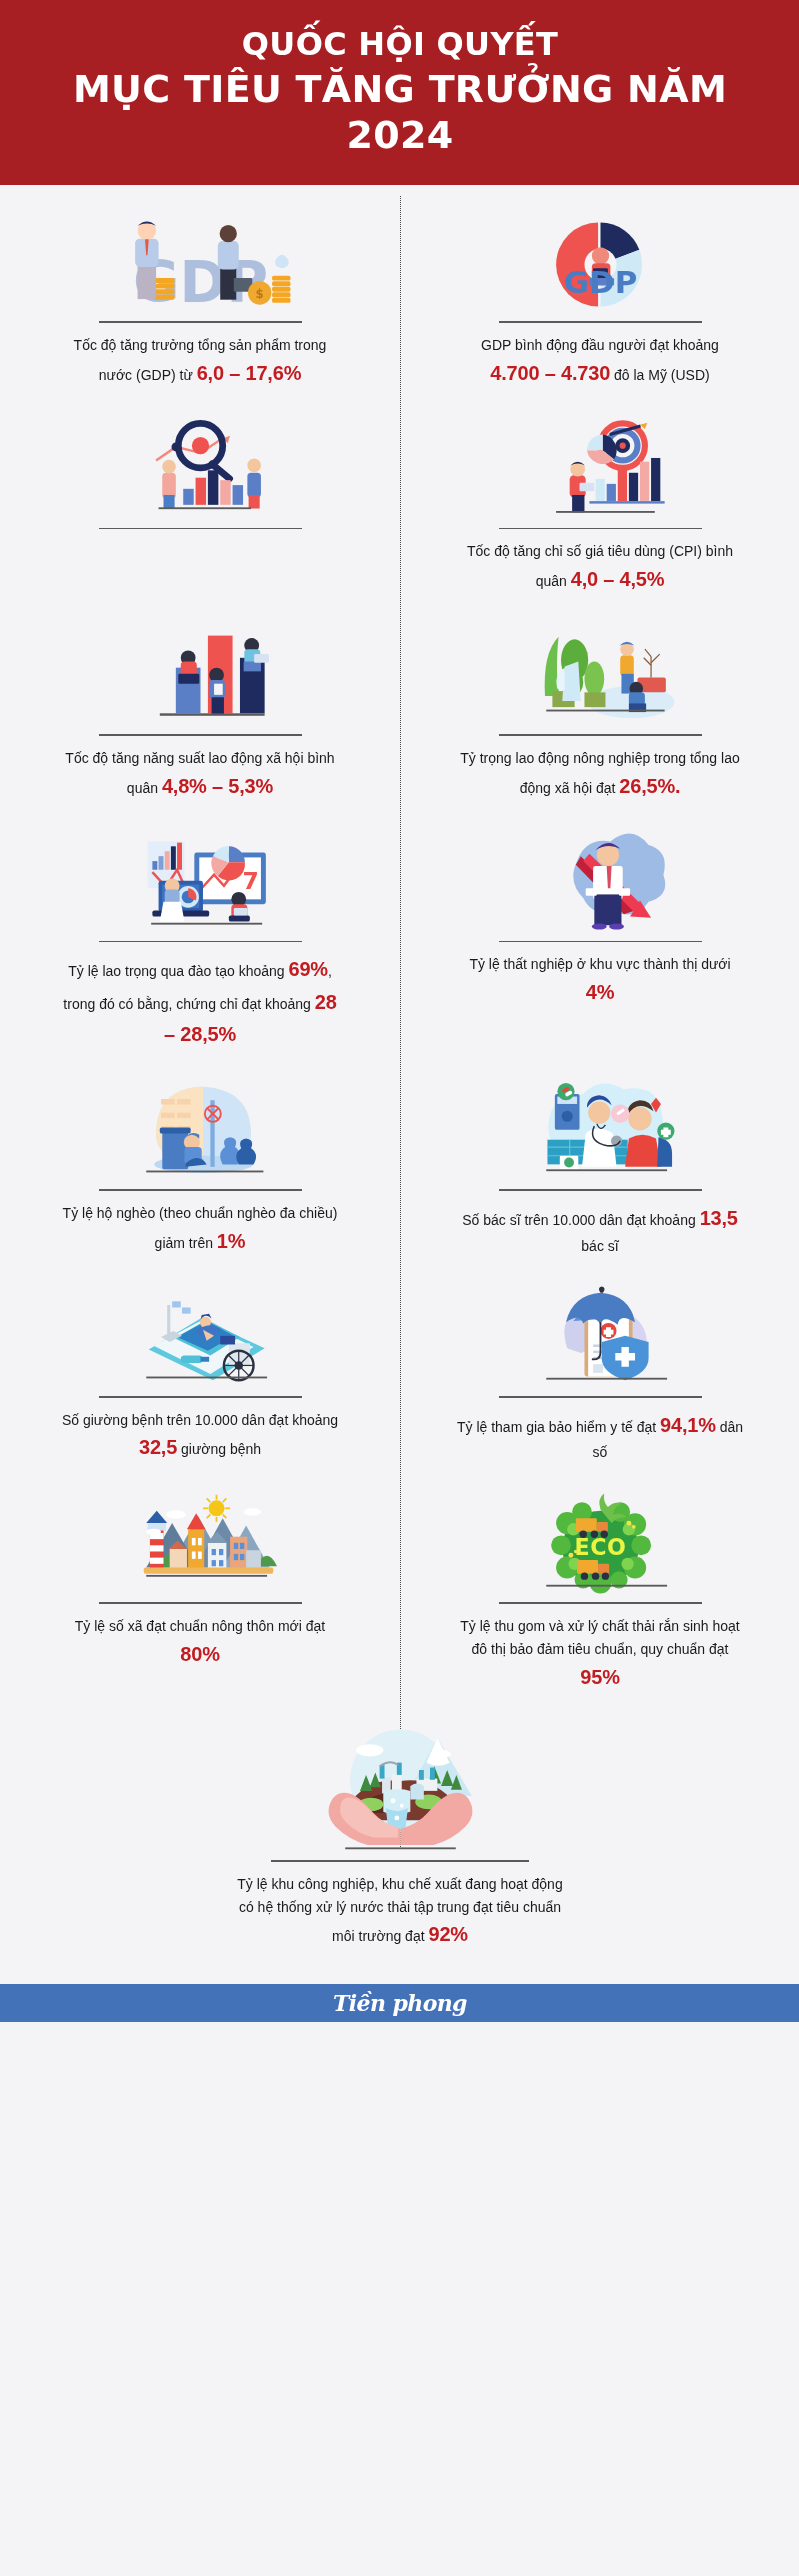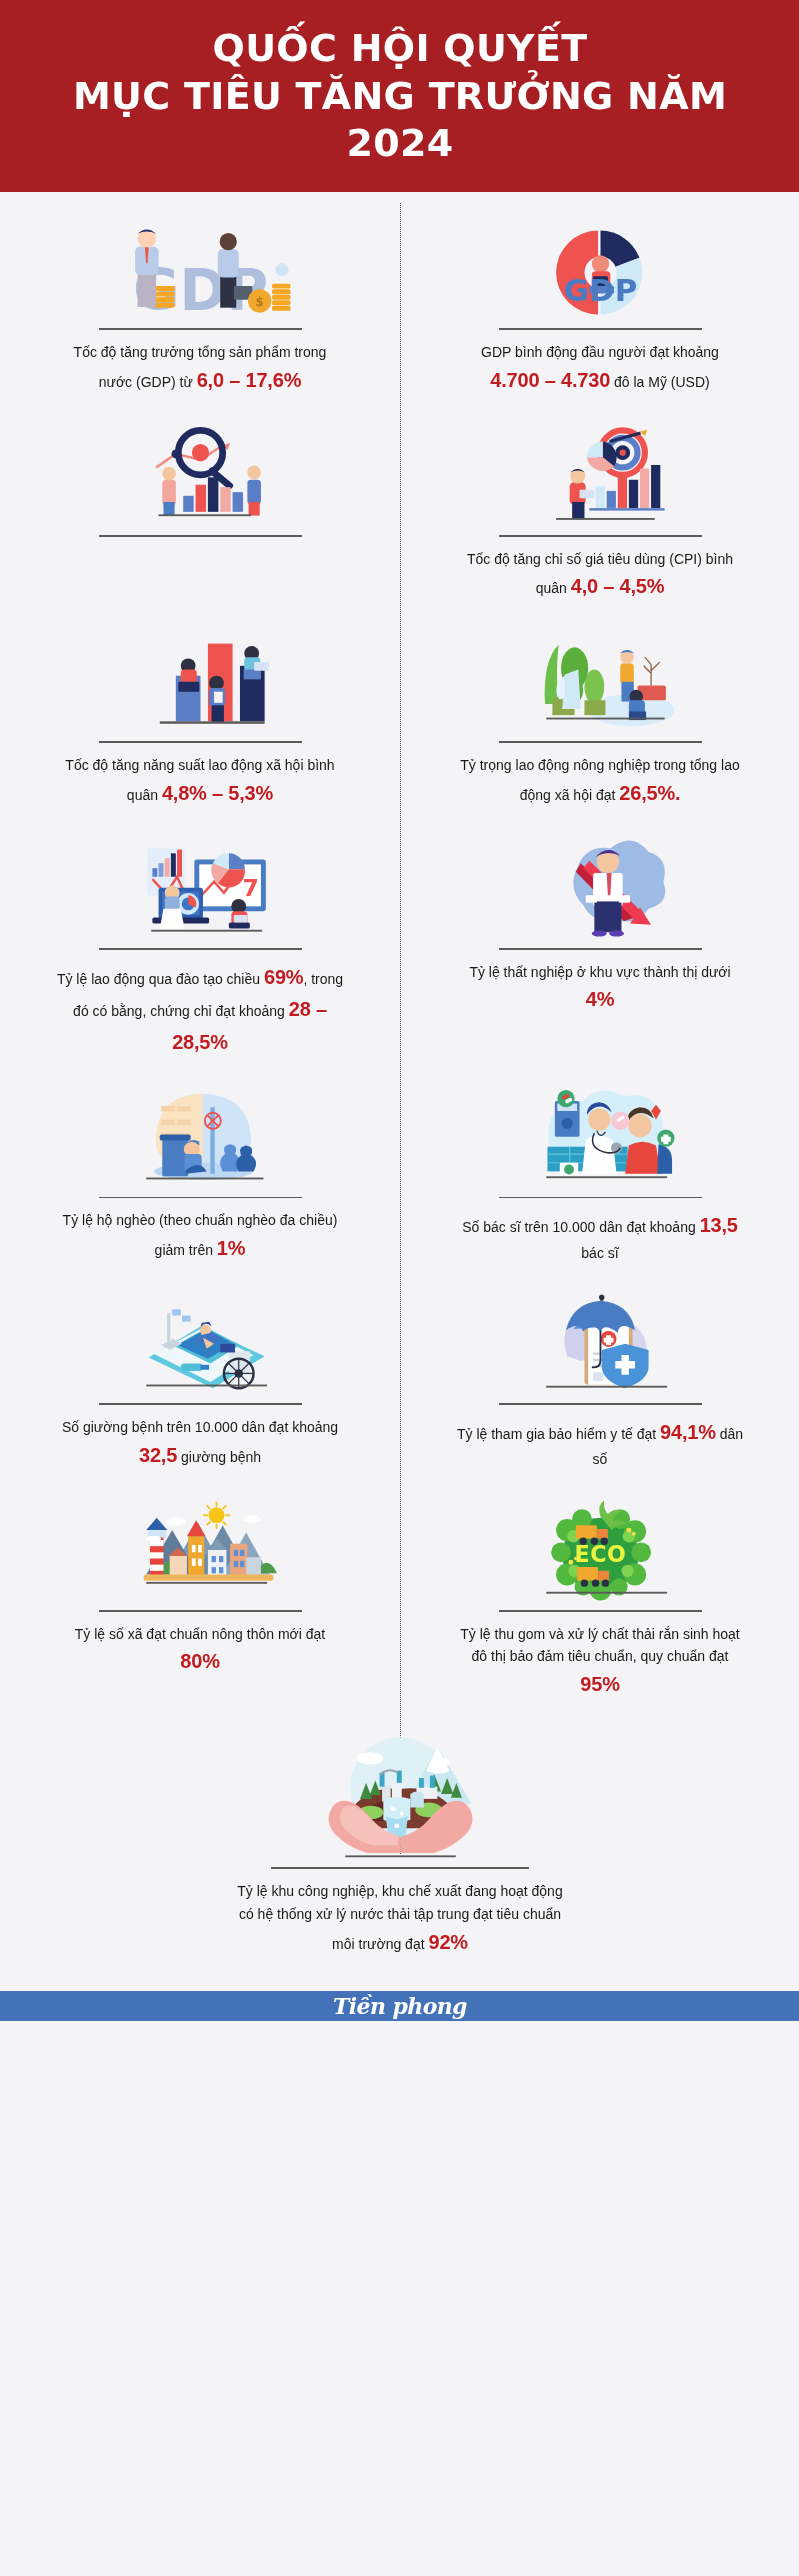--- a/index.html
+++ b/index.html
@@ -19,21 +19,21 @@
     text-align: center;
   }
   .header h1 {
     color: #ffffff;
     font-weight: 900;
     letter-spacing: 0.3px;
     line-height: 1.22;
     text-transform: uppercase;
     font-family: "DejaVu Sans", sans-serif;
   }
-  .header .l1 { font-size: 38px; display: block; }
+  .header .l1 { font-size: 32px; display: block; }
   .header .l2 { font-size: 38px; display: block; margin-top: 2.5px; }
   .header .l3 { font-size: 34px; display: block; margin-top: 2.5px; }
 
   
   .board {
     position: relative;
     background: #f4f4f6;
     padding: 13.5px 0 0;
   }
   .divider-vert {
@@ -96,21 +96,21 @@
     color: #c21b20;
     font-weight: 900;
     font-size: 18.5px;
     letter-spacing: -0.2px;
   }
   .caption b.big { font-size: 20px; }
 
   
   .footer {
     background: #4472b8;
-    height: 30px;
+    height: 38px;
     display: flex;
     align-items: center;
     justify-content: center;
     margin-top: 17px;
   }
   .footer .logo {
     color: #ffffff;
     font-size: 22px;
     font-weight: 900;
     font-style: italic;
@@ -377,21 +377,21 @@
             <circle cx="212" cy="114" r="12" fill="#2d3142"></circle>
             <rect x="200" y="122" width="26" height="22" rx="6" fill="#ef5350"></rect>
             <rect x="196" y="140" width="34" height="10" rx="3" fill="#1f2a5e"></rect>
             <rect x="204" y="128" width="22" height="12" rx="2" fill="#d7e3f3"></rect>
           </g>
           <rect x="70" y="152" width="180" height="3" fill="#5a5a5a"></rect>
         </svg>
       </div>
       <div class="rule"></div>
       <div class="caption">
-        <span>Tỷ lệ lao động qua đào tạo chiều </span><b class="big">69%</b><span>, trong đó có bằng, chứng chỉ đạt khoảng </span><b class="big">28 – 28,5%</b>
+        <span>Tỷ lệ lao trọng qua đào tạo khoảng </span><b class="big">69%</b><span>, trong đó có bằng, chứng chỉ đạt khoảng </span><b class="big">28 – 28,5%</b>
       </div>
     </div>
 
     <div class="cell">
       <div class="art">
         <svg width="185" height="108" viewBox="0 0 300 175">
           <path d="M112 52 q14 -38 54 -32 q36 -28 62 6 q34 10 24 48 q12 34 -24 44 q-20 30 -54 16 q-36 10 -52 -22 q-26 -26 -10 -60z" fill="#9dbbe4"></path>
           <path d="M118 44 L206 132 l-18 6 L110 58z" fill="#c0203a"></path>
           <path d="M132 40 L222 128 l-16 8 L122 52z" fill="#ef3b52"></path>
           <path d="M214 116 l18 28 l-34 -2z" fill="#ef3b52"></path>

